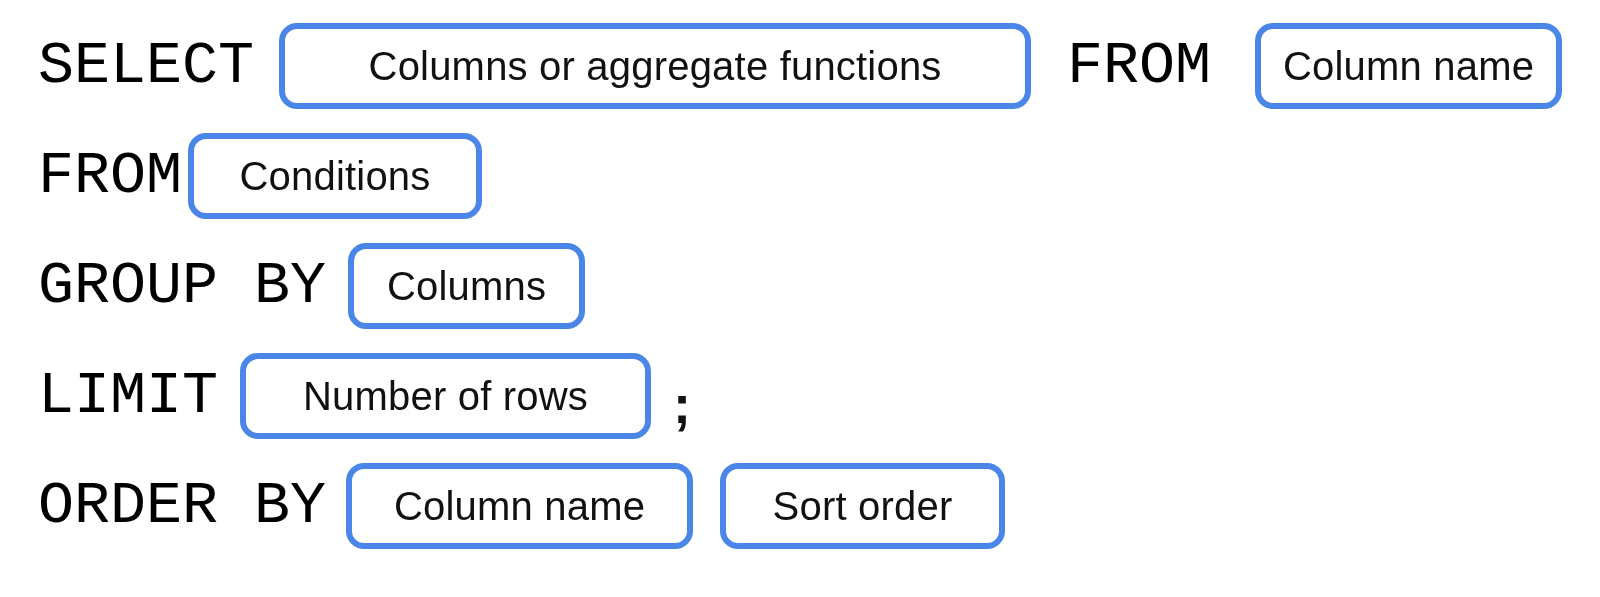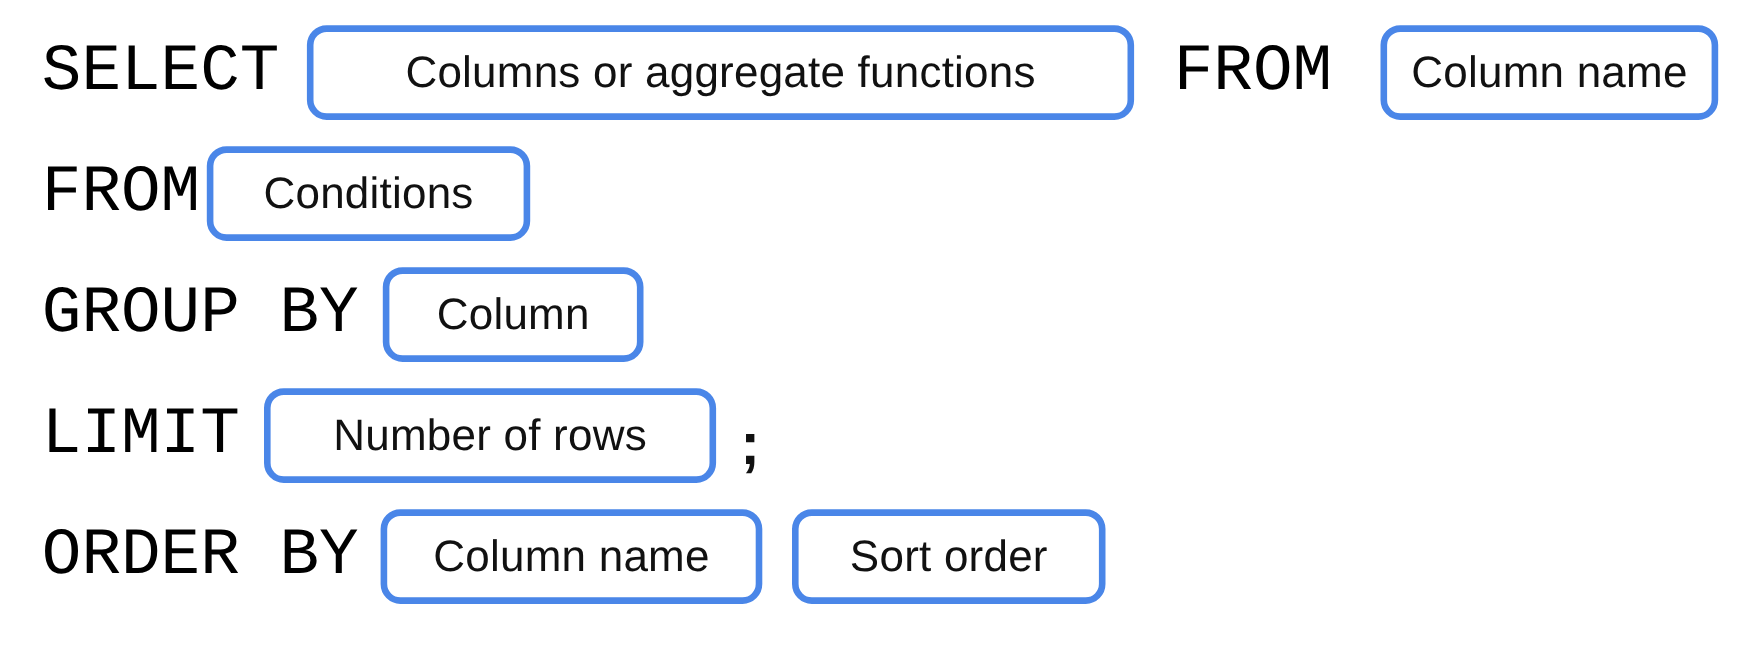--- a/index.html
+++ b/index.html
@@ -86,21 +86,21 @@
   <div class="row">
     <span class="kw">FROM</span>
     <div class="pill w-cond">
       <span class="label">Conditions</span>
     </div>
   </div>
 
   <div class="row">
     <span class="kw">GROUP BY</span>
     <div class="pill w-cols">
-      <span class="label">Column</span>
+      <span class="label">Columns</span>
     </div>
   </div>
 
   <div class="row">
     <span class="kw">LIMIT</span>
     <div class="pill w-numrows">
       <span class="label">Number of rows</span>
     </div>
     <span class="semi">;</span>
   </div>

